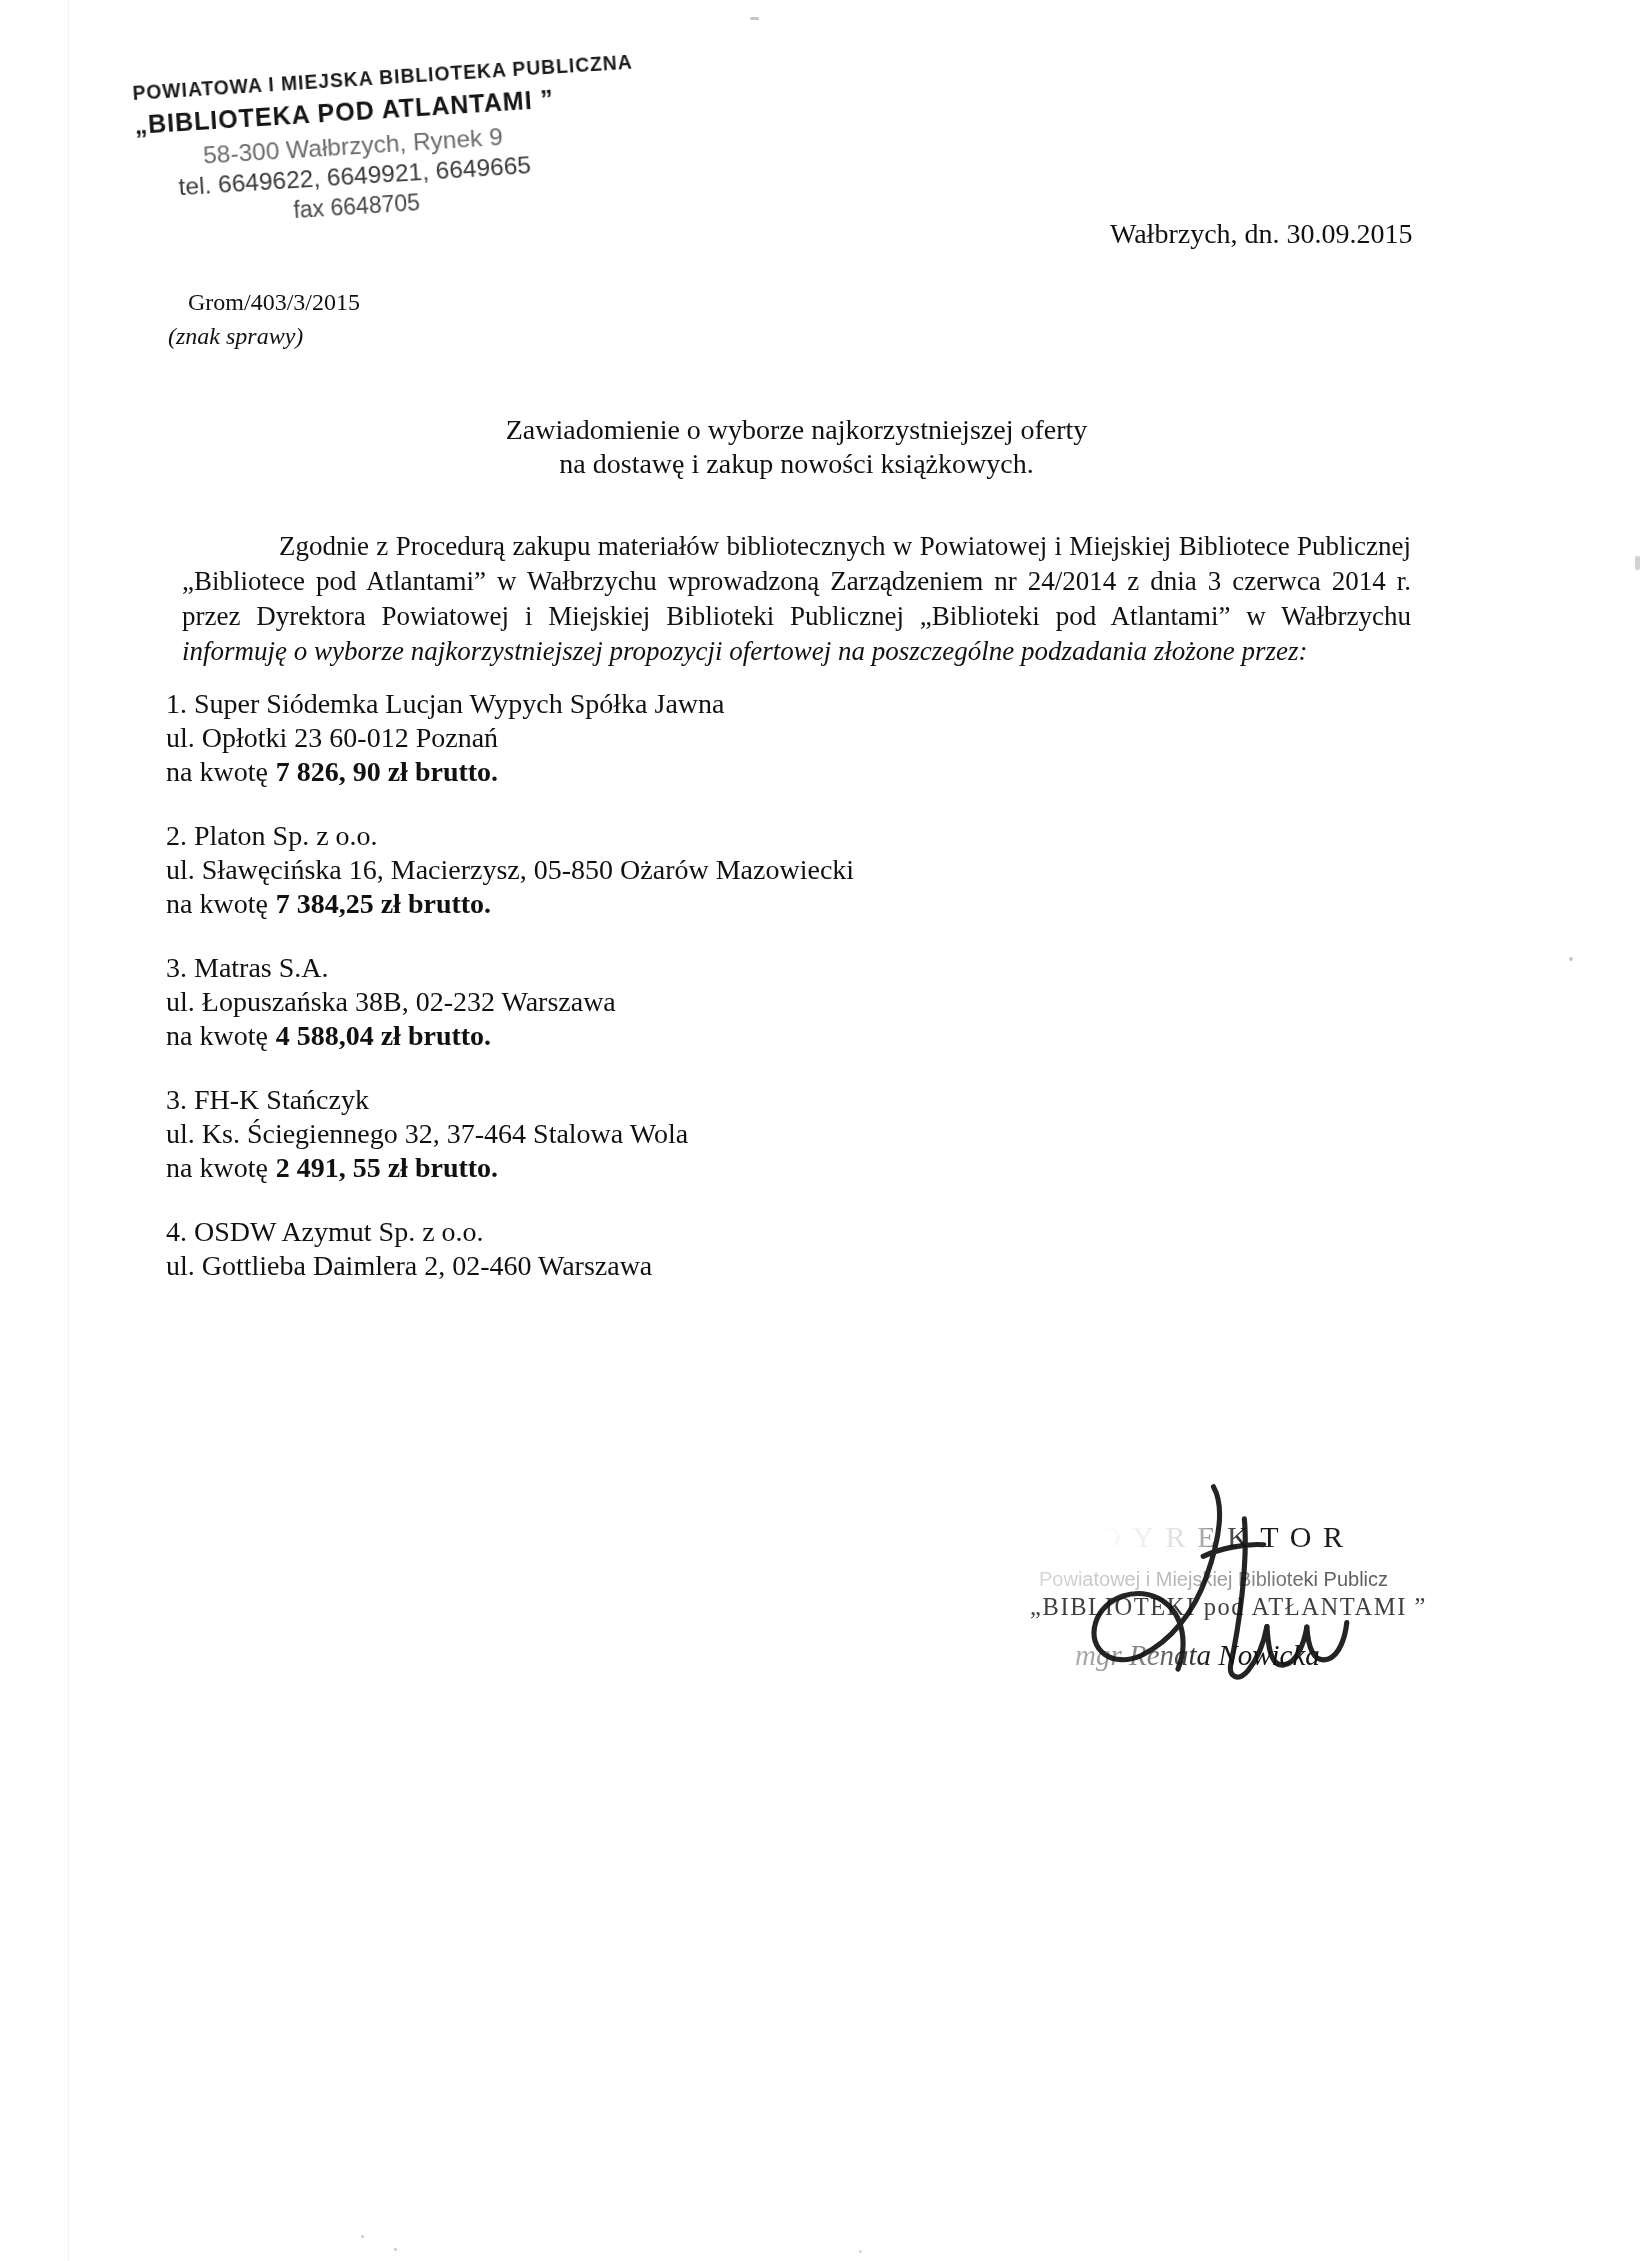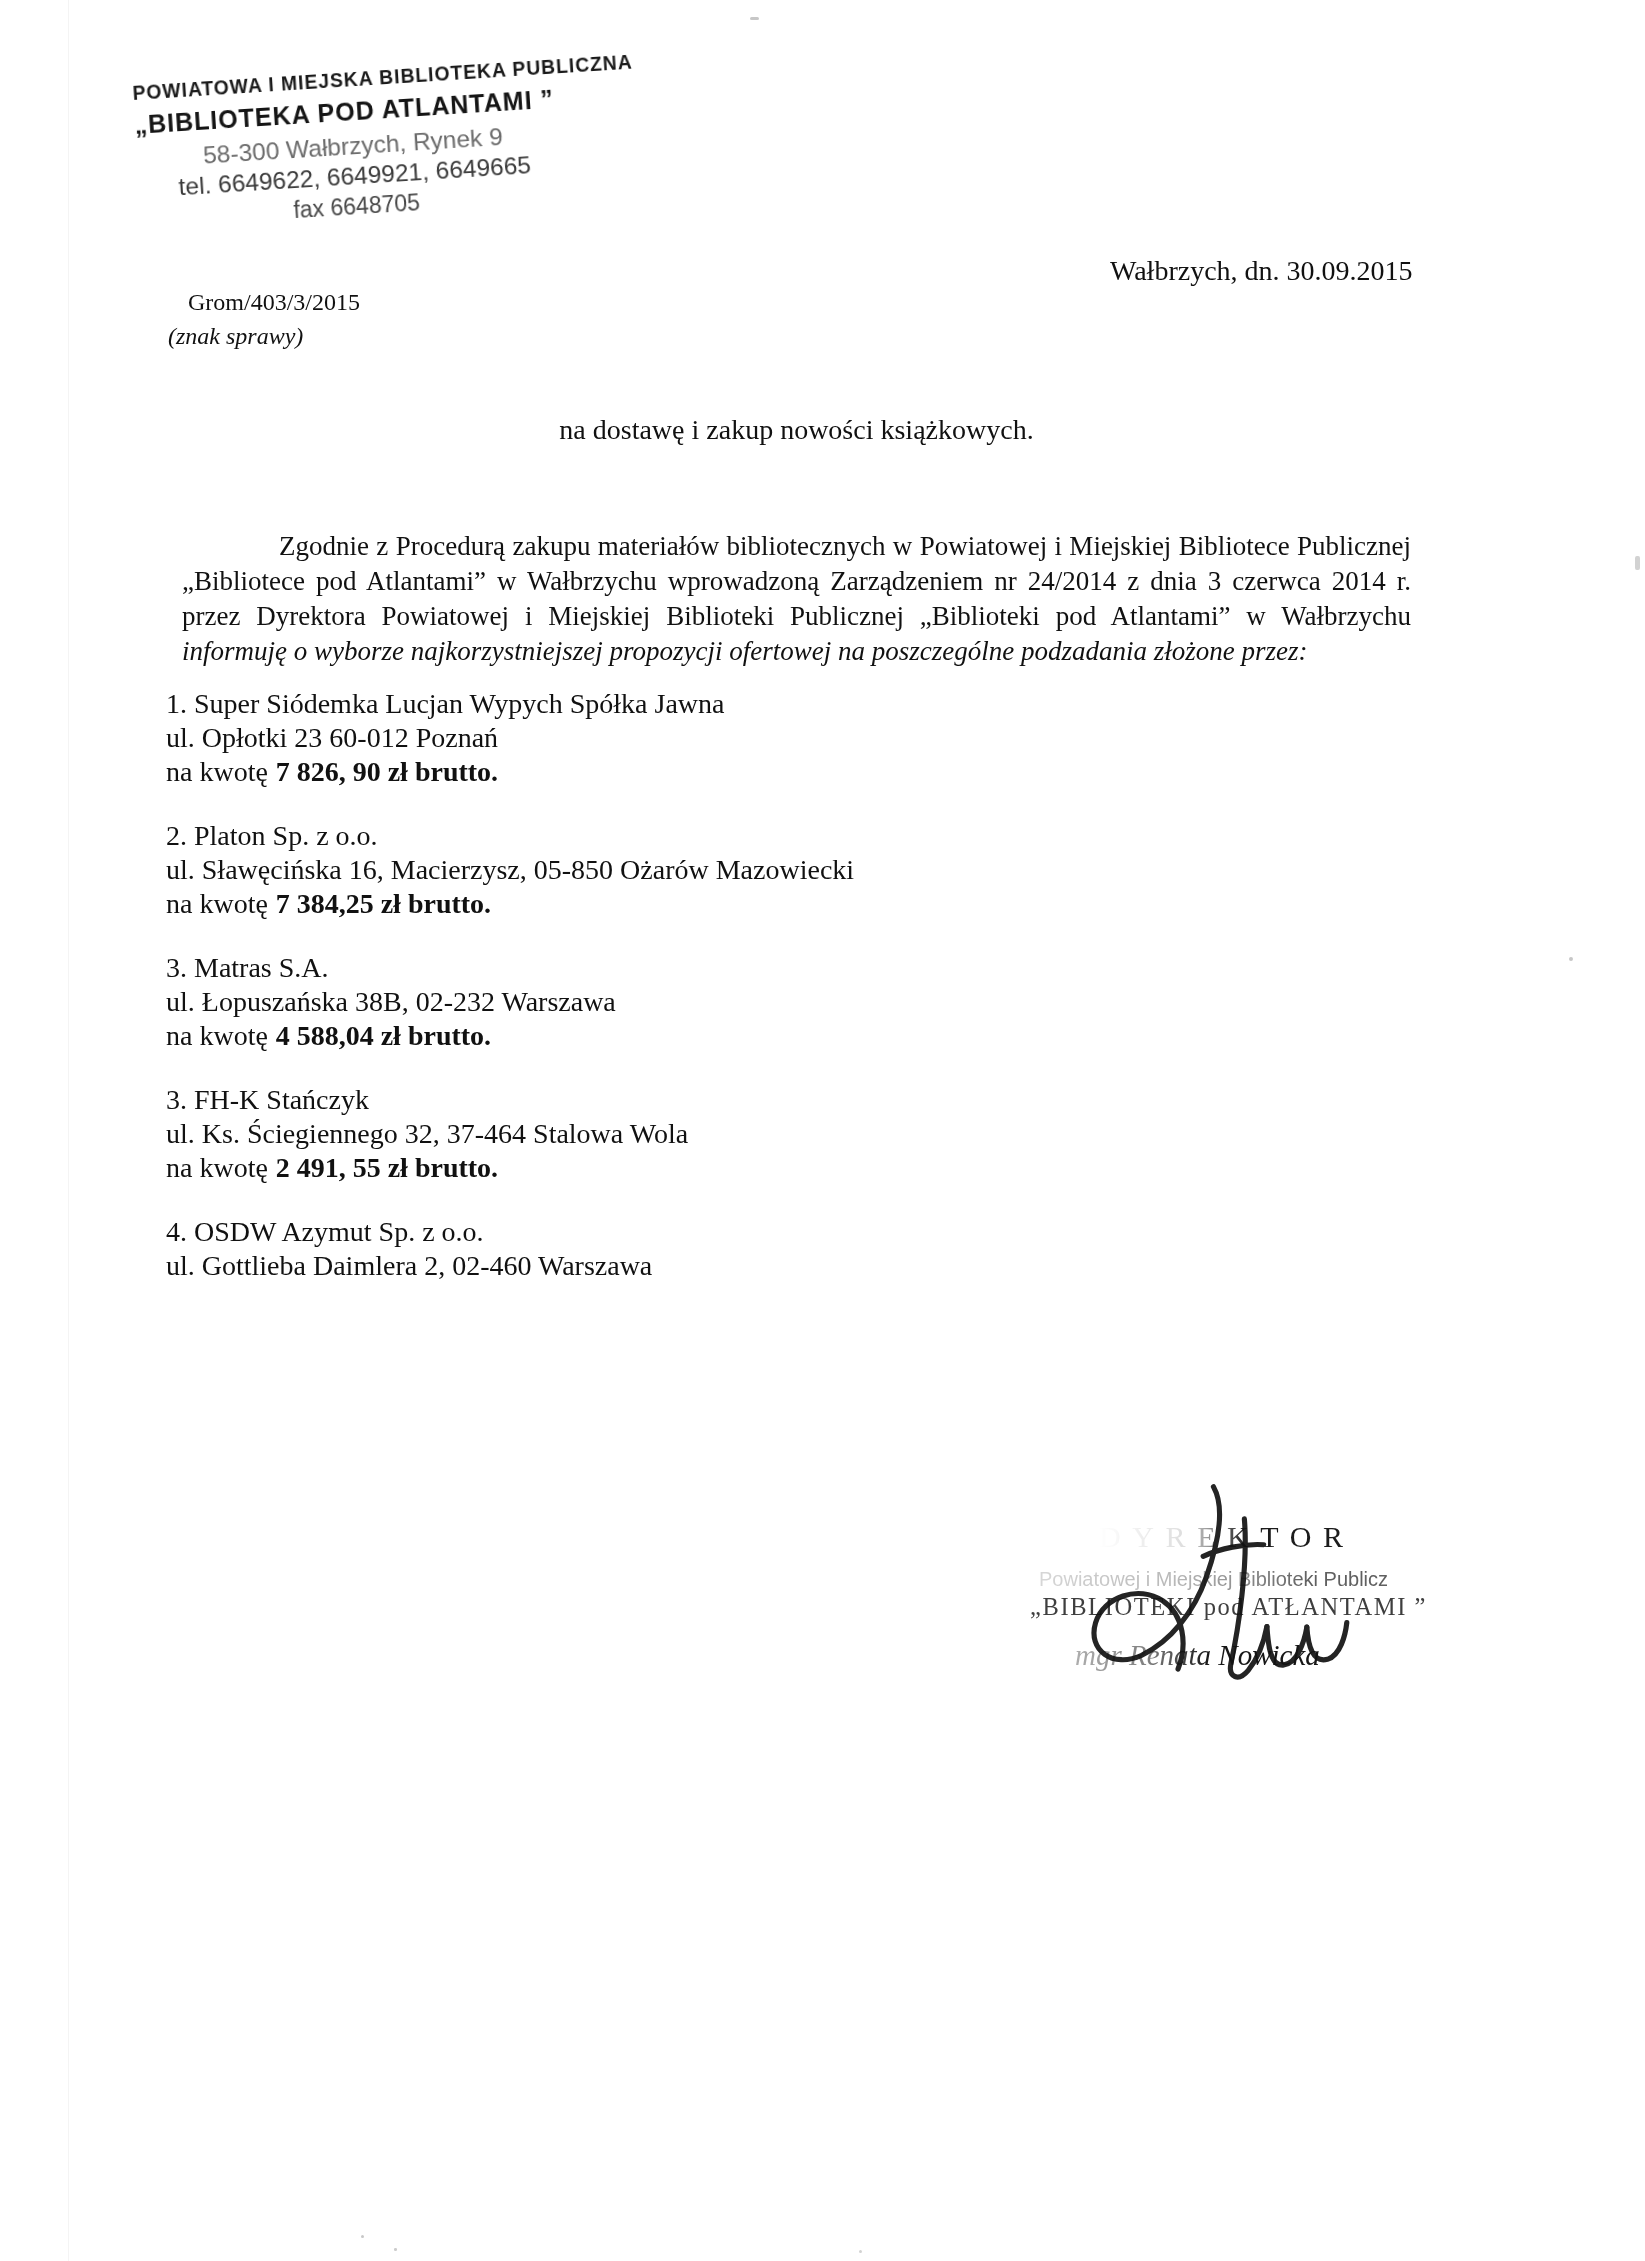--- a/index.html
+++ b/index.html
@@ -19,21 +19,21 @@
     font-family:"Liberation Sans", sans-serif;
     text-align:center;
   }
   .stamp-top .s1{font-size:19.3px;font-weight:bold;letter-spacing:1px;color:#1a1a1a;text-align:left;white-space:nowrap;}
   .stamp-top .s2{font-size:25px;font-weight:bold;letter-spacing:1px;color:#151515;text-align:left;margin-top:6.4px;white-space:nowrap;}
   .stamp-top .s3{font-size:24.5px;color:#6b6b6b;margin-top:5.2px;white-space:nowrap;}
   .stamp-top .s4{font-size:24.5px;color:#3a3a3a;margin-top:2.6px;white-space:nowrap;}
   .stamp-top .s5{font-size:23px;color:#474747;margin-top:2.6px;white-space:nowrap;}
 
   
-  .dateline{position:absolute;left:1110px;top:218px;font-size:28px;white-space:nowrap;margin-top:37px;}
+  .dateline{position:absolute;left:1110px;top:218px;font-size:28px;white-space:nowrap;}
   .case-number{position:absolute;left:188px;top:289px;font-size:24px;white-space:nowrap;text-align:center;}
   .case-note{position:absolute;left:168px;top:323px;font-size:24px;font-style:italic;white-space:nowrap;}
 
   
   .doc-title{position:absolute;left:182px;top:413px;width:1229px;text-align:center;font-size:28px;line-height:34px;}
 
   
   .intro{position:absolute;left:182px;top:529px;width:1229px;font-size:27px;line-height:35px;}
   .intro .jline{text-align:justify;text-align-last:justify;}
   .intro .jline.first{padding-left:97px;}
@@ -102,20 +102,21 @@
     <div class="s4">tel. 6649622, 6649921, 6649665</div>
     <div class="s5">fax 6648705</div>
   </div>
 
   <div class="dateline">Wałbrzych, dn. 30.09.2015</div>
 
   <div class="case-number">Grom/403/3/2015</div>
   <div class="case-note">(znak sprawy)</div>
 
   <div class="doc-title">
+    <div>Zawiadomienie o wyborze najkorzystniejszej oferty</div>
     <div>na dostawę i zakup nowości książkowych.</div>
   </div>
 
   <div class="intro">
     <div class="jline first">Zgodnie z Procedurą zakupu materiałów bibliotecznych w Powiatowej i Miejskiej Bibliotece Publicznej</div>
     <div class="jline">„Bibliotece pod Atlantami” w Wałbrzychu wprowadzoną Zarządzeniem nr 24/2014 z dnia 3 czerwca 2014 r.</div>
     <div class="jline">przez Dyrektora Powiatowej i Miejskiej Biblioteki Publicznej „Biblioteki pod Atlantami” w Wałbrzychu</div>
     <div class="jline last">informuję o wyborze najkorzystniejszej propozycji ofertowej na poszczególne podzadania złożone przez:</div>
   </div>
 

